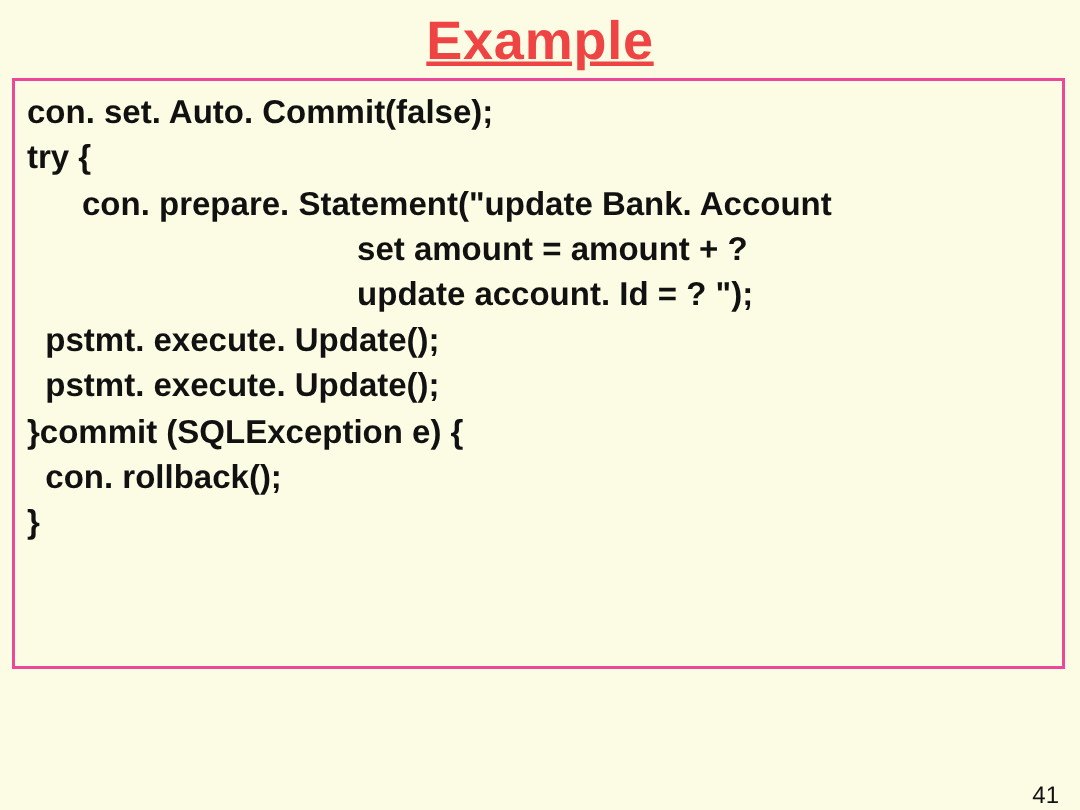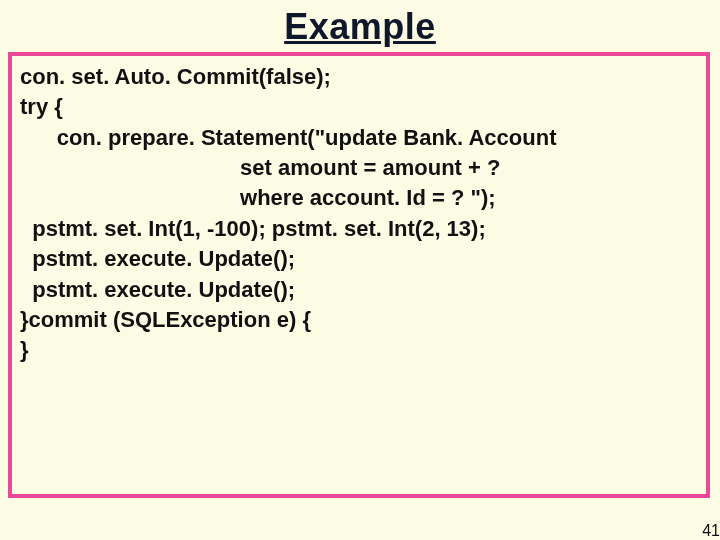--- a/index.html
+++ b/index.html
@@ -14,60 +14,60 @@
   .slide {
     position: relative;
     width: 720px;
     height: 540px;
     box-sizing: border-box;
   }
   .title {
     text-align: center;
     font-size: 36px;
     font-weight: bold;
-    color: #0f172a;
+    color: #ef4444;
     text-decoration: underline;
     margin: 6px 0 4px 0;
     letter-spacing: 0.5px;
   }
   .codebox {
     margin: 0 10px 0 8px;
-    border: 4px solid #ec4899;
+    border: 2px solid #ec4899;
     background: #fcfbe3;
     padding: 6px 8px 6px 8px;
     box-sizing: border-box;
-    height: 446px;
+    height: 394px;
   }
   .codeline {
     font-size: 22px;
     line-height: 1.38;
     color: #111;
     white-space: pre;
     font-weight: bold;
   }
   .pagenum {
     position: absolute;
-    right: 0;
+    right: 14px;
     bottom: 6px;
     font-size: 16px;
     color: #111;
     font-family: Arial, sans-serif;
   }
 </style>
 </head>
 <body>
 
 <div class="slide">
   <div class="title">Example</div>
   <div class="codebox">
     <div class="codeline">con. set. Auto. Commit(false);</div>
     <div class="codeline">try {</div>
     <div class="codeline">      con. prepare. Statement("update Bank. Account</div>
     <div class="codeline">                                    set amount = amount + ?</div>
-    <div class="codeline">                                    where account. Id = ? ");</div>
-    <div class="codeline">  pstmt. set. Int(1, -100); pstmt. set. Int(2, 13);</div>
+    <div class="codeline">                                    update account. Id = ? ");</div>
     <div class="codeline">  pstmt. execute. Update();</div>
     <div class="codeline">  pstmt. execute. Update();</div>
     <div class="codeline">}commit (SQLException e) {</div>
+    <div class="codeline">  con. rollback();</div>
     <div class="codeline">}</div>
   </div>
   <div class="pagenum">41</div>
 </div>
 
 </body></html>

